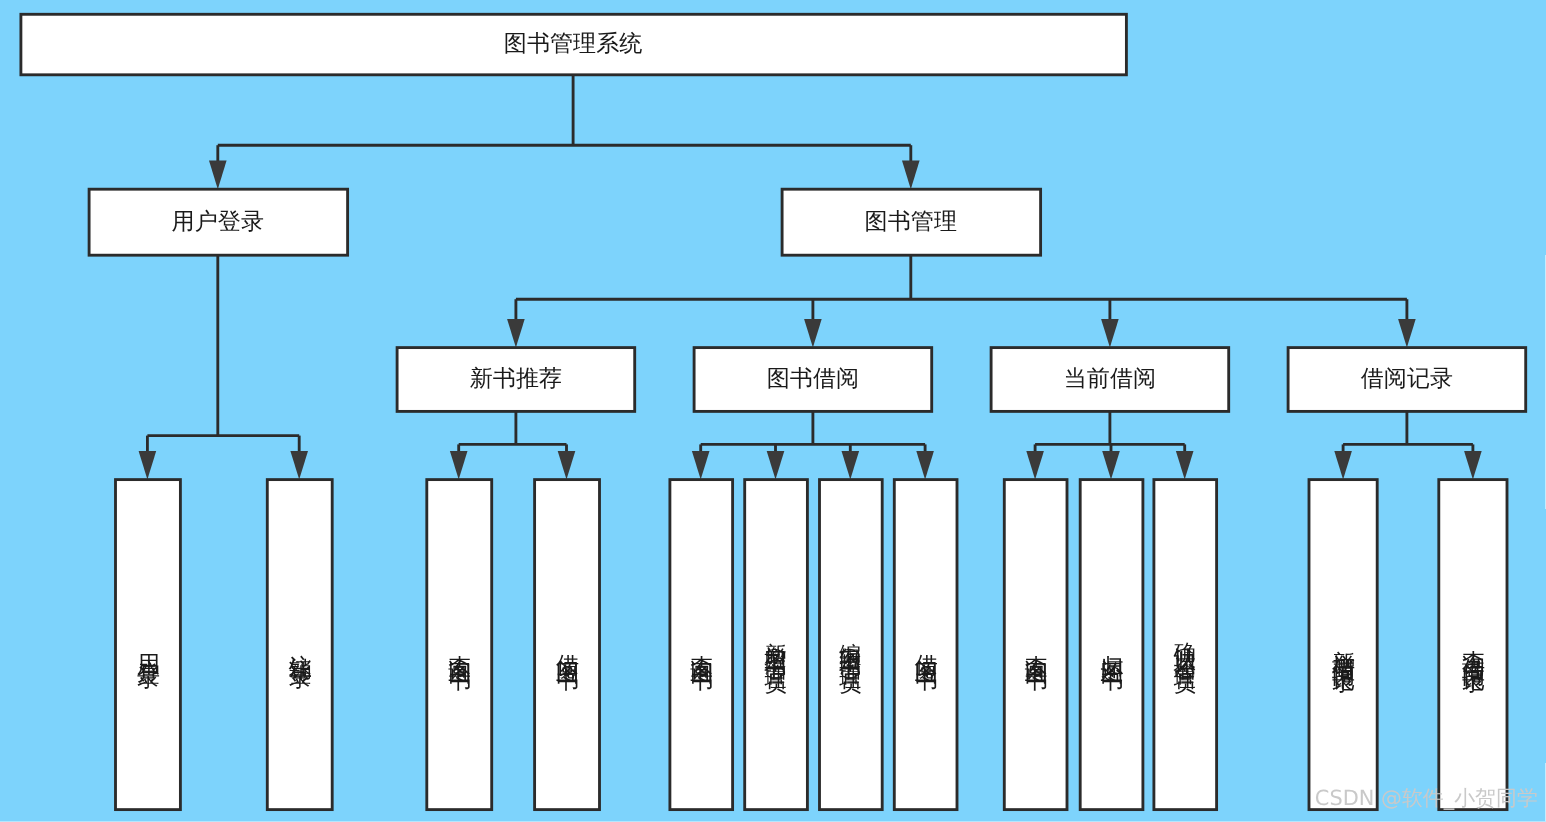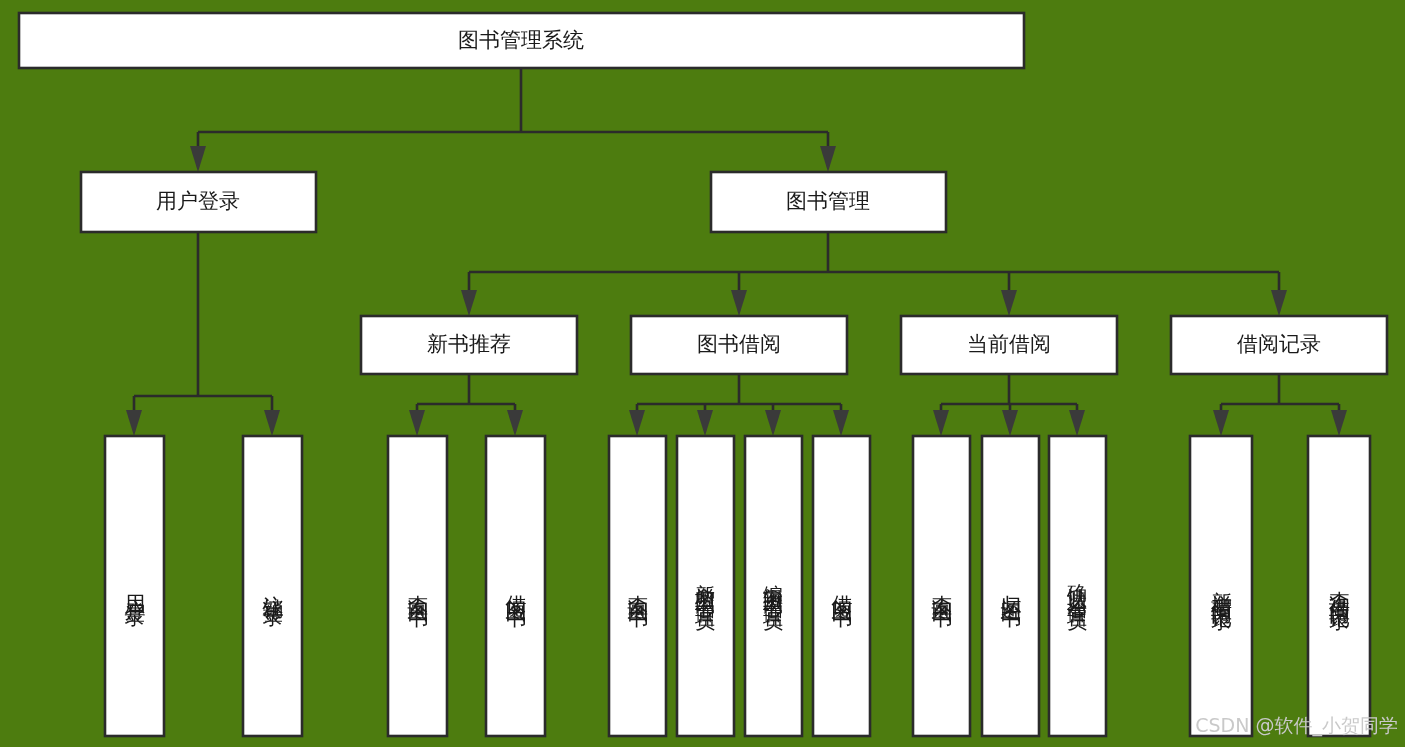--- a/index.html
+++ b/index.html
@@ -8,21 +8,21 @@
     padding: 0;
     background: #ffffff;
   }
   body {
     font-family: "DejaVu Sans", "Liberation Sans", sans-serif;
   }
   #diagram-root {
     position: relative;
     width: 1405px;
     height: 747px;
-    background: #4d7c0f;
+    background: #7dd3fc;
     overflow: hidden;
   }
   svg#tree-svg {
     position: absolute;
     left: 0;
     top: 0;
     width: 1405px;
     height: 747px;
     display: block;
   }

